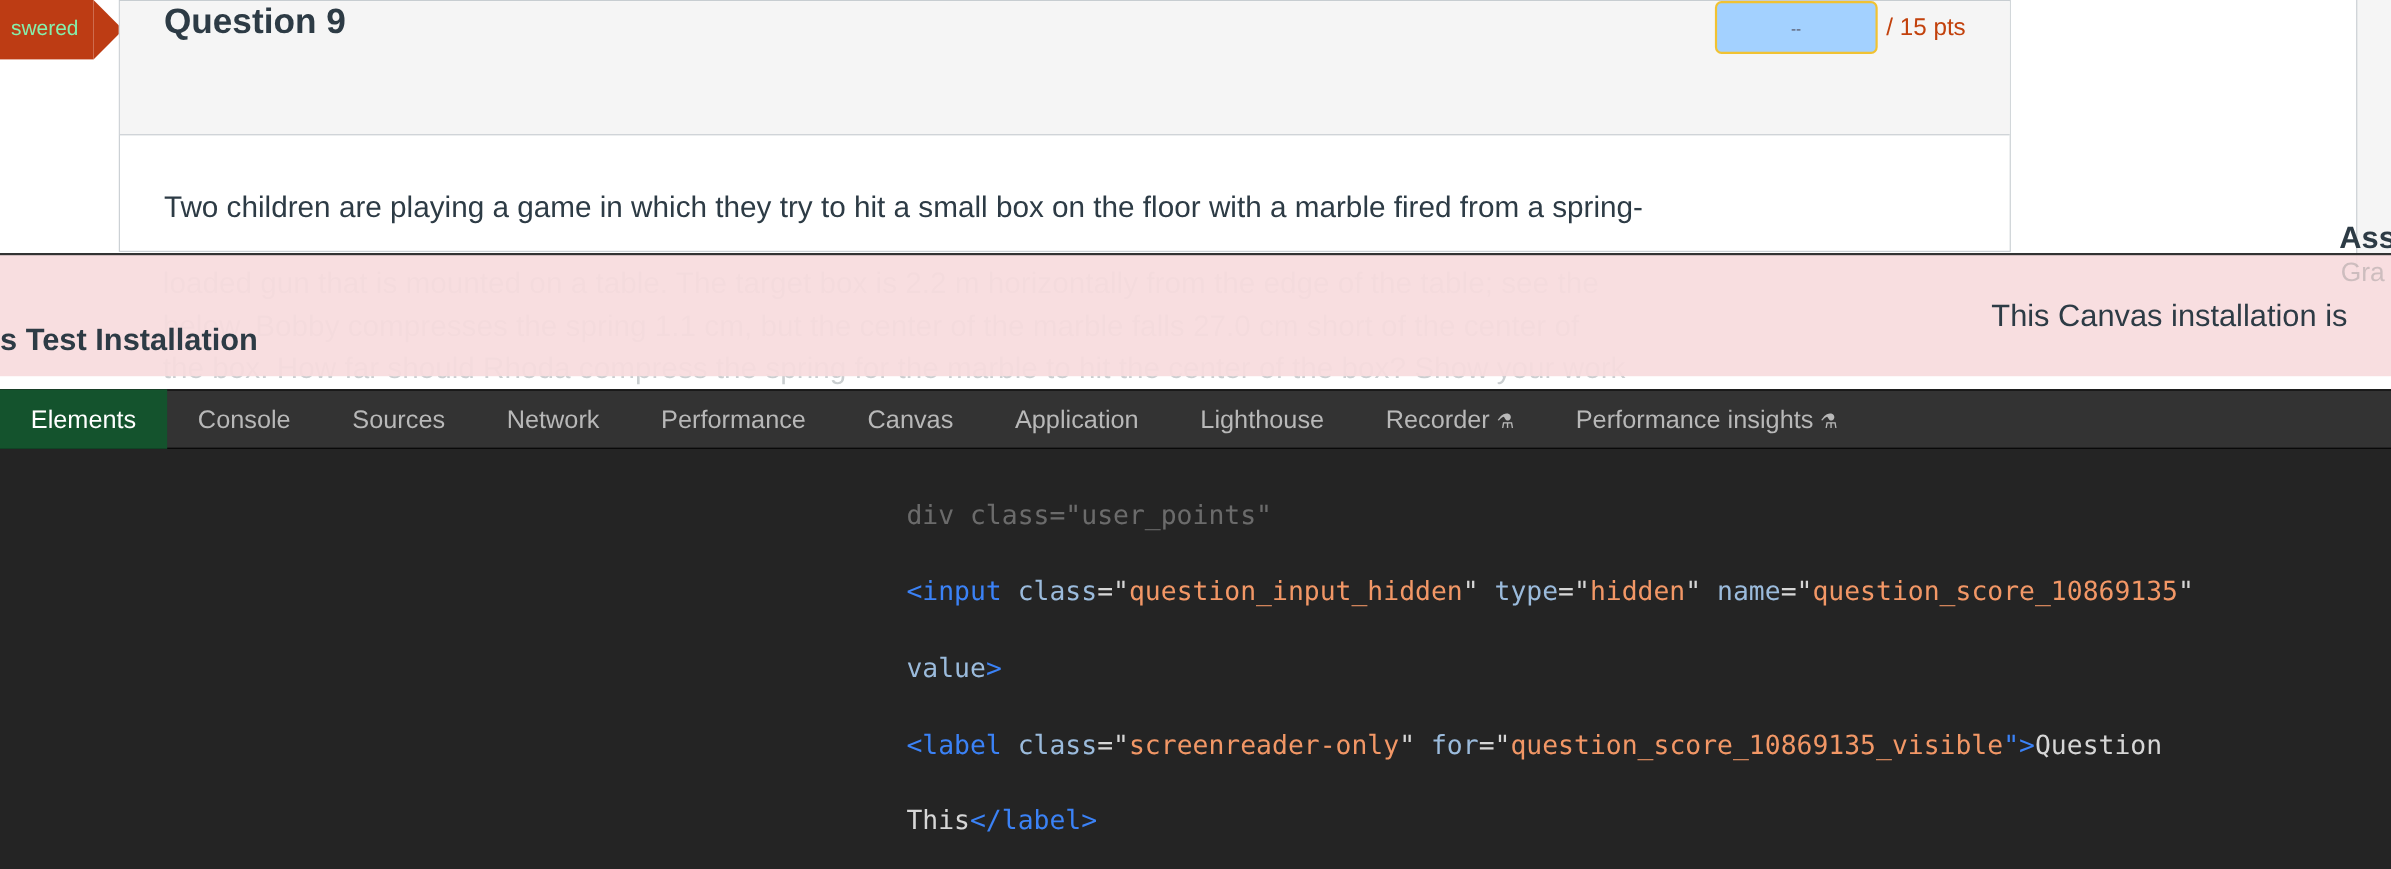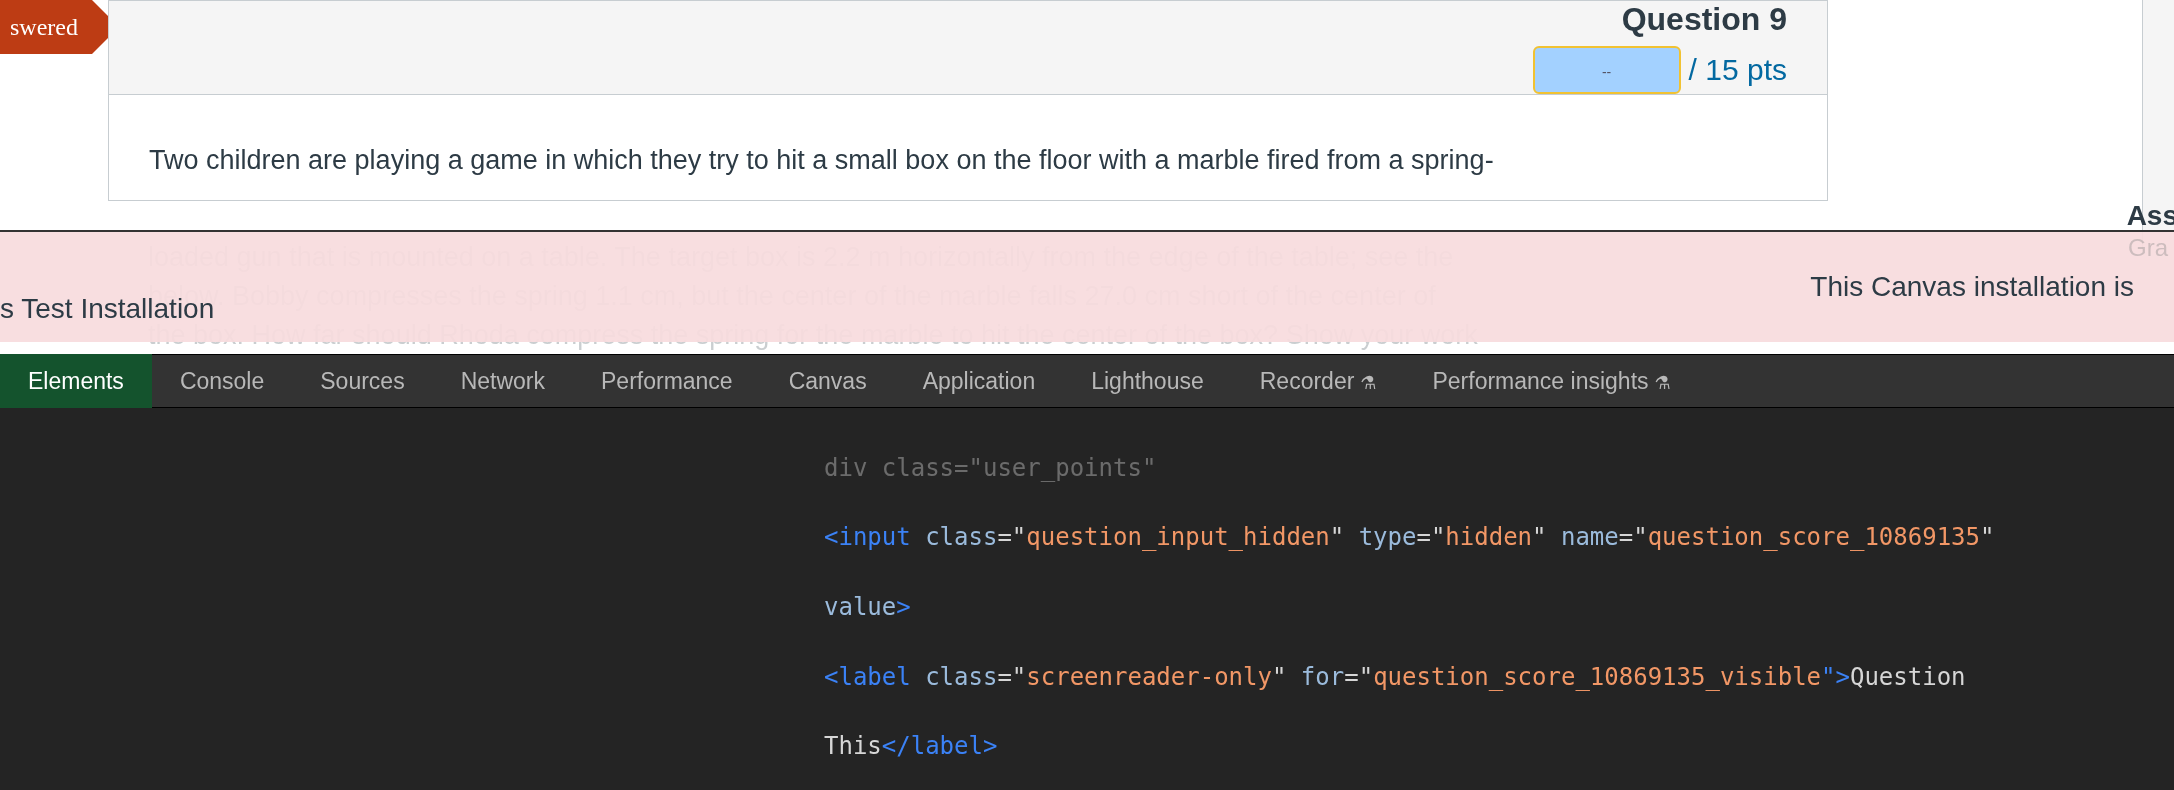--- a/index.html
+++ b/index.html
@@ -19,25 +19,24 @@
     height: 254px;
     background: #fff;
   }
 
   .answered-badge {
     position: absolute;
     top: 0;
     left: 0;
     height: 54px;
     background: #bd3c14;
-    color: #ffffff;
-    font-size: 24px;
+    color: #86efac;
+    font-size: 19px;
     line-height: 54px;
     padding: 0 14px 0 10px;
-    font-family: Liberation Serif, serif;
   }
   .answered-badge::after {
     content: "";
     position: absolute;
     right: -27px;
     top: 0;
     width: 0; height: 0;
     border-top: 27px solid transparent;
     border-bottom: 27px solid transparent;
     border-left: 27px solid #bd3c14;
@@ -46,26 +45,25 @@
   .question-card {
     position: absolute;
     top: 0;
     left: 108px;
     width: 1720px;
     border: 1px solid #c7cdd1;
     background: #fff;
   }
   .q-header {
     display: flex;
-    align-items: flex-end;
-    height: 94px;
+    align-items: flex-start;
+    height: 122px;
     background: #f5f5f5;
     border-bottom: 1px solid #c7cdd1;
     padding: 0 40px;
-    flex-direction: column;
   }
   .q-title {
     font-size: 32px;
     font-weight: 700;
     color: #2d3b45;
     flex: 1;
   }
   .score-group {
     display: flex;
     align-items: center;
@@ -77,22 +75,22 @@
     border: 2px solid #f1c232;
     border-radius: 6px;
     background: #a3d1ff;
     outline: none;
     font-size: 20px;
     padding: 0 10px;
     text-align: center;
   }
   .score-input::placeholder { color: #556; font-size: 14px; }
   .pts {
-    font-size: 30px;
-    color: #0369a1;
+    font-size: 22px;
+    color: #c2410c;
   }
   .q-body {
     padding: 46px 40px 20px 40px;
     font-size: 27px;
     line-height: 1.45;
     color: #2d3b45;
   }
   .right-sidebar {
     position: absolute;
     top: 0;
@@ -119,21 +117,21 @@
     height: 112px;
     background: rgba(248, 220, 222, 0.93);
     border-top: 2px solid #333;
     display: flex;
     align-items: center;
     justify-content: space-between;
     padding: 0 40px 0 0;
     font-size: 28px;
     color: #2d3b45;
   }
-  .banner .left-text { font-weight: 400; margin-top: 44px; }
+  .banner .left-text { font-weight: 700; margin-top: 44px; }
   .banner .right-text { font-weight: 400; }
   .banner-gra {
     position: absolute;
     right: 6px;
     top: 2px;
     color: rgba(140,140,140,0.4);
     font-size: 24px;
   }
 
   .faded-body {

